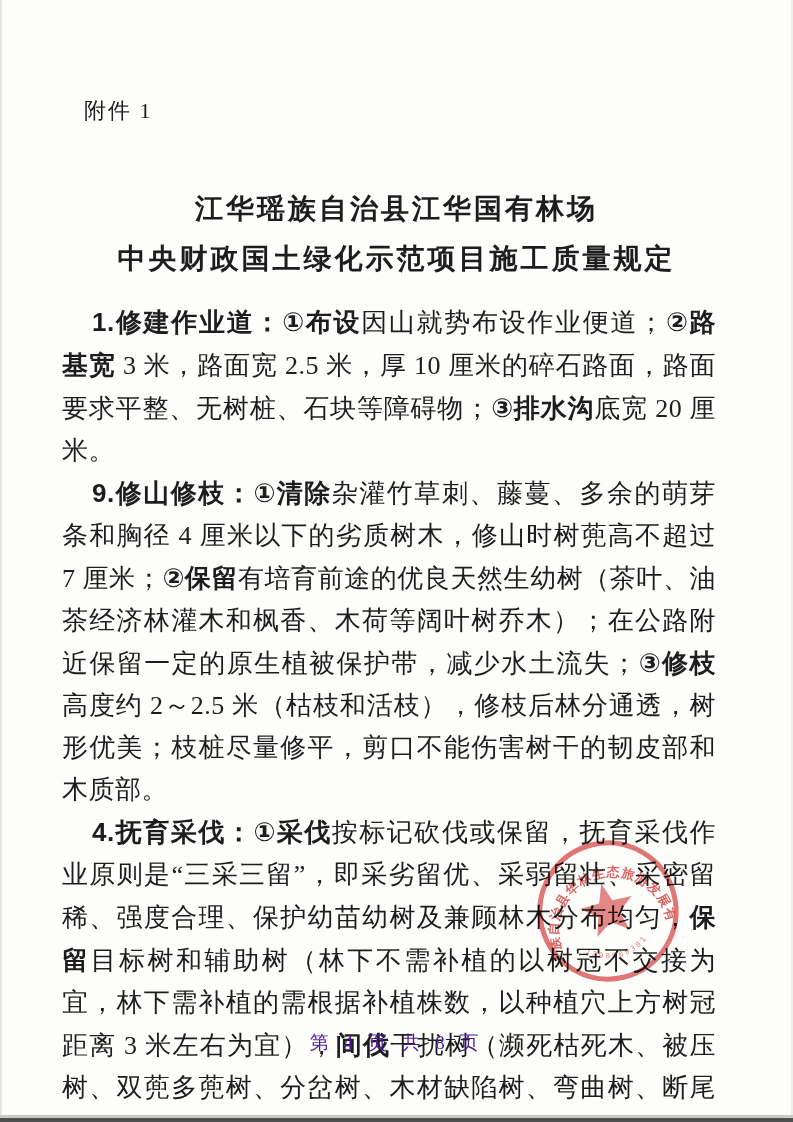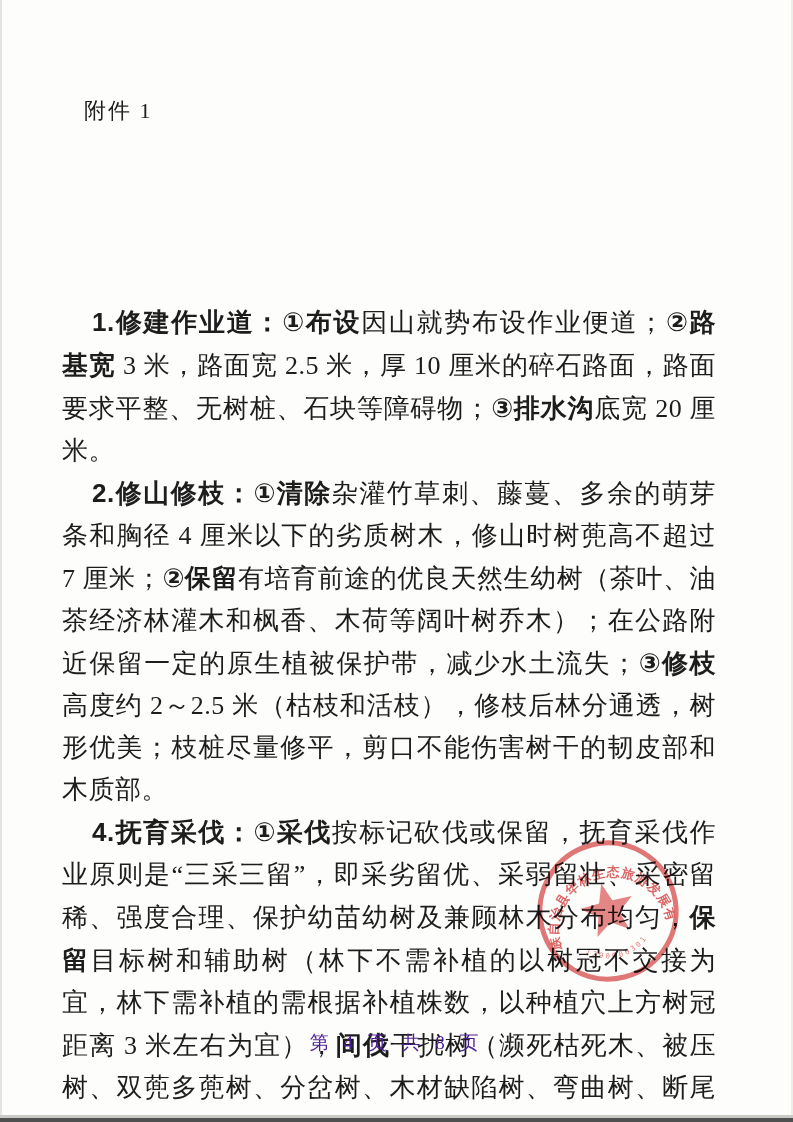--- a/index.html
+++ b/index.html
@@ -54,24 +54,28 @@
     font-size:7.5px;letter-spacing:2.5px;
   }
 </style>
 </head>
 <body>
 
 <div class="page">
 
   <div class="attachment">附件 1</div>
 
+  <div class="title">
+    <div>江华瑶族自治县江华国有林场</div>
+    <div>中央财政国土绿化示范项目施工质量规定</div>
+  </div>
 
   <div class="body">
     <p><span class="b">1.修建作业道：</span><span class="b">①布设</span><span>因山就势布设作业便道；</span><span class="b">②路基宽</span><span> 3 米，路面宽 2.5 米，厚 10 厘米的碎石路面，路面要求平整、无树桩、石块等障碍物；</span><span class="b">③排水沟</span><span>底宽 20 厘米。</span></p>
-    <p><span class="b">2.修山修枝：</span><span class="b">①清除</span><span>杂灌竹草刺、藤蔓、多余的萌芽条和胸径 4 厘米以下的劣质树木，修山时树蔸高不超过 7 厘米；</span><span class="b">②保留</span><span>有培育前途的优良天然生幼树（茶叶、油茶经济林灌木和枫香、木荷等阔叶树乔木）；在公路附近保留一定的原生植被保护带，减少水土流失；</span><span class="b">③修枝</span><span>高度约 2～2.5 米（枯枝和活枝），修枝后林分通透，树形优美；枝桩尽量修平，剪口不能伤害树干的韧皮部和木质部。</span></p>
+    <p><span class="b">9.修山修枝：</span><span class="b">①清除</span><span>杂灌竹草刺、藤蔓、多余的萌芽条和胸径 4 厘米以下的劣质树木，修山时树蔸高不超过 7 厘米；</span><span class="b">②保留</span><span>有培育前途的优良天然生幼树（茶叶、油茶经济林灌木和枫香、木荷等阔叶树乔木）；在公路附近保留一定的原生植被保护带，减少水土流失；</span><span class="b">③修枝</span><span>高度约 2～2.5 米（枯枝和活枝），修枝后林分通透，树形优美；枝桩尽量修平，剪口不能伤害树干的韧皮部和木质部。</span></p>
     <p><span class="b">4.抚育采伐：</span><span class="b">①采伐</span><span>按标记砍伐或保留，抚育采伐作业原则是“三采三留”，即采劣留优、采弱留壮、采密留稀、强度合理、保护幼苗幼树及兼顾林木分布均匀，</span><span class="b">保留</span><span>目标树和辅助树（林下不需补植的以树冠不交接为宜，林下需补植的需根据补植株数，以种植穴上方树冠距离 3 米左右为宜），</span><span class="b">间伐</span><span>干扰树（濒死枯死木、被压树、双蔸多蔸树、分岔树、木材缺陷树、弯曲树、断尾树、霸王树）；</span><span class="b">②伐根</span><span>尽量</span></p>
   </div>
 
   <div class="seal">
     <svg viewBox="0 0 150 150" xmlns="http://www.w3.org/2000/svg">
       <defs>
         <path id="ringPath" d="M 20 96 A 55 55 0 1 1 130 96"></path>
         <path id="serialPath" d="M 35 101 A 48 48 0 0 0 115 101"></path>
       </defs>
       <circle cx="75" cy="75" r="68" fill="none" stroke="#d85050" stroke-width="5" opacity="0.9"></circle>

